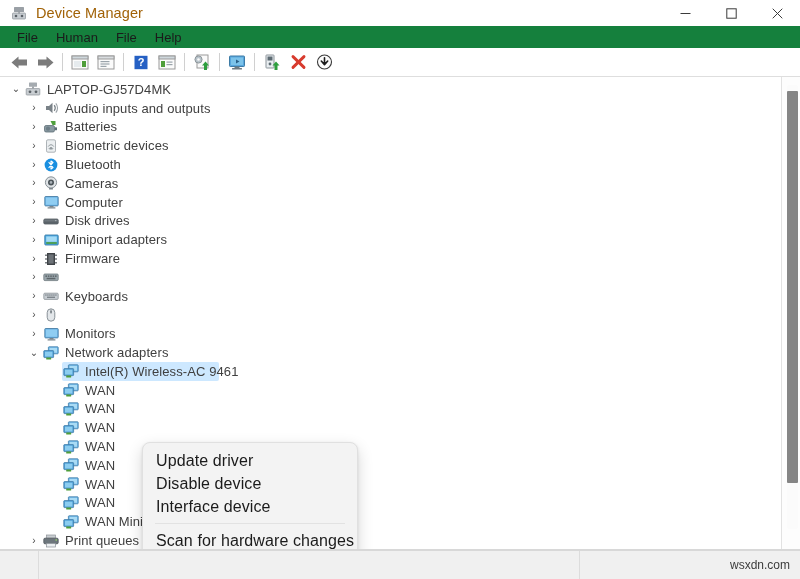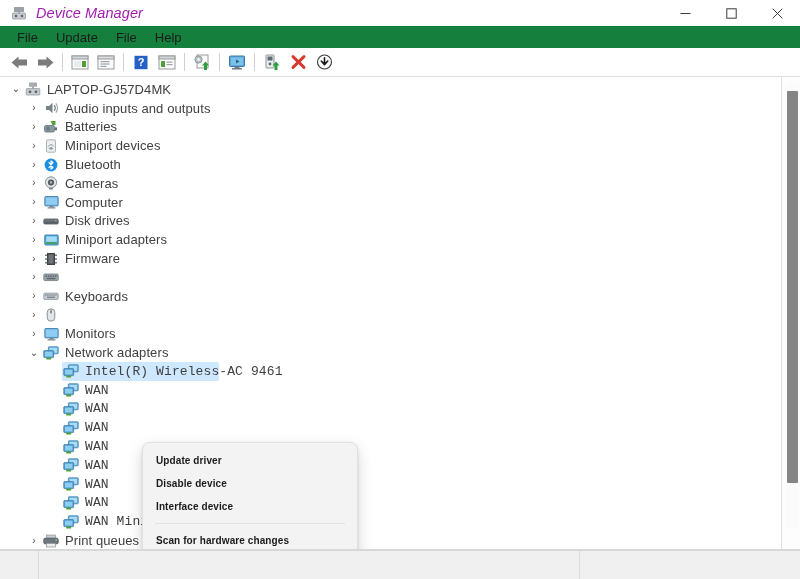--- a/index.html
+++ b/index.html
@@ -35,23 +35,22 @@
   .title-icon {
     width: 16px;
     height: 16px;
     margin-left: 11px;
     margin-right: 9px;
     flex: 0 0 16px;
     position: relative;
   }
   .title-text {
     font-size: 14.5px;
-    color: #a21caf;
+    color: #a16207;
     letter-spacing: 0.1px;
-    font-style: italic;
   }
   .wincontrols {
     position: absolute;
     right: 0;
     top: 0;
     height: 26px;
     display: flex;
   }
   .wc {
     width: 46px;
@@ -179,21 +178,21 @@
     justify-content: center;
     margin-right: 5px;
   }
   .row .lbl {
     font-size: 13px;
     color: #404040;
     letter-spacing: 0.1px;
   }
   .lvl0 { padding-left: 8px; }
   .lvl1 { padding-left: 26px; }
-  .lvl2 { padding-left: 62px; font-family: Liberation Mono, monospace; }
+  .lvl2 { padding-left: 62px; }
   .row.selected .selbg {
     position: absolute;
     left: 62px;
     top: 0;
     height: 18.8px;
     width: 157px;
     background: #cde8ff;
     border-radius: 2px;
   }
   .row.selected .chev,
@@ -211,24 +210,23 @@
     border-radius: 8px;
     box-shadow: 0 6px 16px rgba(0,0,0,0.16), 0 1px 3px rgba(0,0,0,0.10);
     padding: 6px 0 7px 0;
     z-index: 50;
   }
   .ctx-item {
     height: 23px;
     display: flex;
     align-items: center;
     padding-left: 13px;
-    font-size: 10px;
+    font-size: 16px;
     color: #1b1b1b;
     letter-spacing: 0.1px;
-    font-weight: bold;
   }
   .ctx-sep {
     height: 1px;
     background: #e2e2e2;
     margin: 5px 12px 5px 12px;
   }
 
   
   .statusbar {
     height: 28px;
@@ -284,21 +282,21 @@
         <svg width="11" height="11" viewBox="0 0 11 11">
             <line x1="0.7" y1="0.7" x2="10.3" y2="10.3" stroke="#3b3b3b" stroke-width="1"></line>
             <line x1="10.3" y1="0.7" x2="0.7" y2="10.3" stroke="#3b3b3b" stroke-width="1"></line>
           </svg>
       </div>
     </div>
   </div>
 
   <div class="menubar">
     <div class="menu-item">File</div>
-    <div class="menu-item">Update</div>
+    <div class="menu-item">Human</div>
     <div class="menu-item">File</div>
     <div class="menu-item">Help</div>
   </div>
 
   <div class="toolbar">
     <div class="tb-btn">
       <svg width="19" height="15" viewBox="0 0 19 15">
         <path d="M8.5 1.5 L1.5 7.5 L8.5 13.5 L8.5 10.5 L17 10.5 L17 4.5 L8.5 4.5 Z" fill="#7b7b7b"></path>
       </svg>
     </div>
@@ -429,21 +427,21 @@
         <div class="chev">›</div>
         <div class="ico">
           <svg width="14" height="14" viewBox="0 0 14 14">
             <rect x="2.5" y="0.8" width="9" height="12.4" rx="1.4" fill="#eceff1" stroke="#9aa1a6" stroke-width="0.8"></rect>
             <path d="M4.8 10 A2.8 4 0 0 1 9.2 10" fill="none" stroke="#7d868c" stroke-width="0.8"></path>
             <path d="M5.6 10.2 A2 3 0 0 1 8.4 10.2" fill="none" stroke="#7d868c" stroke-width="0.8"></path>
             <path d="M6.4 10.4 A1.2 2 0 0 1 7.6 10.4" fill="none" stroke="#7d868c" stroke-width="0.8"></path>
             <path d="M4.2 7.6 A3.4 4.4 0 0 1 9.8 7.6" fill="none" stroke="#7d868c" stroke-width="0.8"></path>
           </svg>
         </div>
-        <div class="lbl">Miniport devices</div>
+        <div class="lbl">Biometric devices</div>
       </div>
 
       <div class="row lvl1">
         <div class="chev">›</div>
         <div class="ico">
           <svg width="14" height="14" viewBox="0 0 14 14">
             <circle cx="7" cy="7" r="6.4" fill="#1a8fe0"></circle>
             <path d="M5 4.5 L9 9.5 L7 11 L7 3 L9 4.5 L5 9.5" fill="none" stroke="#ffffff" stroke-width="1.2" stroke-linejoin="round" stroke-linecap="round"></path>
           </svg>
         </div>
@@ -728,15 +726,18 @@
     <div class="right-pane">
       <div class="scrollbar-track">
         <div class="scrollbar-thumb"></div>
       </div>
     </div>
   </div>
 
   <div class="statusbar">
     <div class="sb-cell sb-a"></div>
     <div class="sb-cell sb-b"></div>
+    <div class="sb-c">
+      <span class="watermark">wsxdn.com</span>
+    </div>
   </div>
 
 </div>
 
 </body></html>

